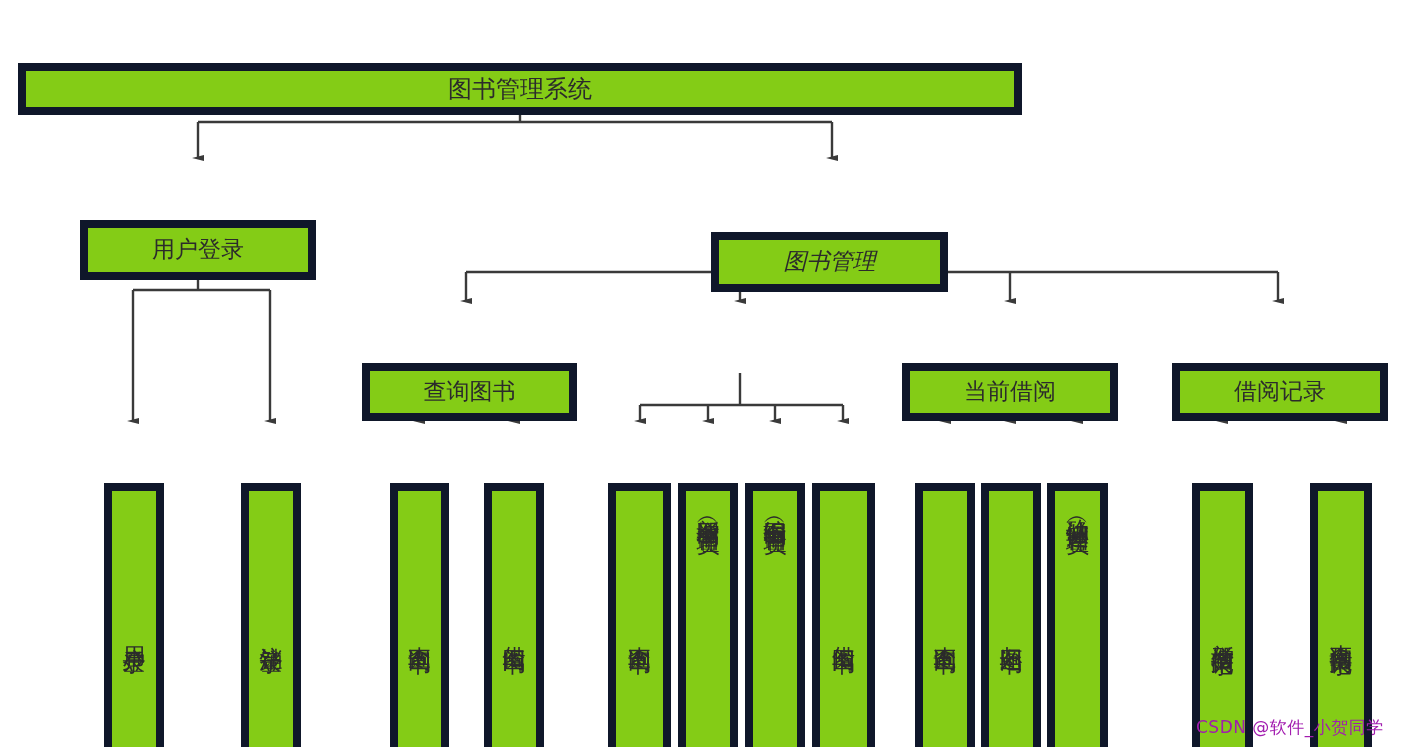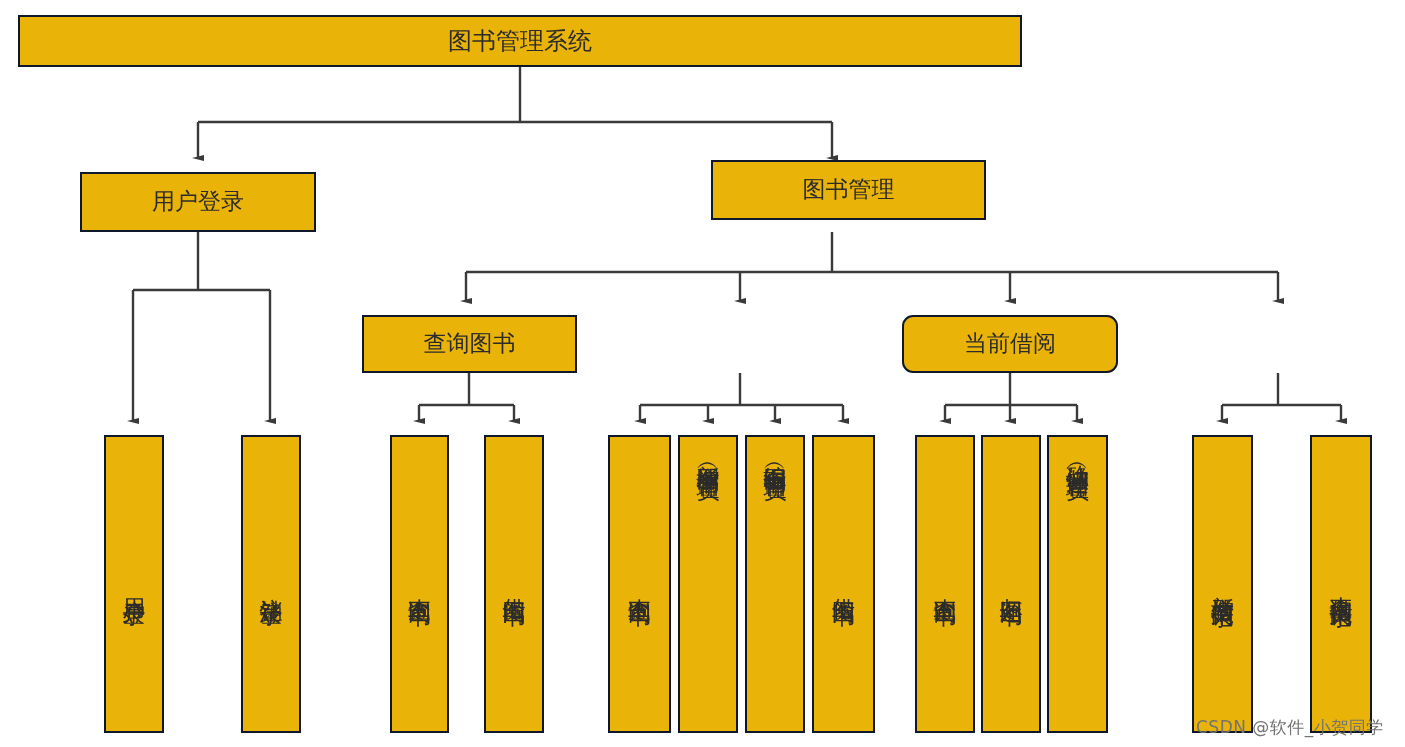--- a/index.html
+++ b/index.html
@@ -3,27 +3,28 @@
 <meta charset="utf-8">
 <style>
   html,body{margin:0;padding:0;background:#ffffff;}
   body{width:1405px;height:747px;overflow:hidden;font-family:"DejaVu Sans","Liberation Sans",sans-serif;}
   #stage{position:relative;width:1405px;height:747px;background:#ffffff;}
   svg.edges{position:absolute;left:0;top:0;width:1405px;height:747px;}
 
   .node{
     position:absolute;
     box-sizing:border-box;
-    background:#eab308;
-    border:2px solid #0f172a;
+    background:#84cc16;
+    border:8px solid #0f172a;
     display:flex;
     align-items:center;
     justify-content:center;
     color:#2b2b2b;
     line-height:1.12;
+    margin-top:48px;
   }
   .node.horiz{font-size:23px;}
   .node.root{font-size:24px;}
 
   
   .node.vert{
     font-size:23px;
     align-items:flex-start;
     justify-content:center;
     padding-top:10px;
@@ -38,21 +39,21 @@
   .node.vert.mid{
     align-items:center;
     padding-top:0;
   }
 
   #watermark{
     position:absolute;
     left:1196px;
     top:716px;
     font-size:17px;
-    color:#737373;
+    color:#a21caf;
     white-space:nowrap;
     letter-spacing:0.5px;
   }
 </style>
 </head>
 <body>
 
 <div id="stage">
 
   <svg class="edges" viewBox="0 0 1405 747" xmlns="http://www.w3.org/2000/svg">
@@ -105,29 +106,32 @@
     </g>
   </svg>
 
   <div class="node root" style="left:18px;top:15px;width:1004px;height:52px;">
     <span>图书管理系统</span>
   </div>
 
   <div class="node horiz" style="left:80px;top:172px;width:236px;height:60px;">
     <span>用户登录</span>
   </div>
-  <div class="node horiz" style="left:711px;top:160px;width:275px;height:60px;">
+  <div class="node horiz" style="left:711px;top:184px;width:237px;height:60px;font-style:italic;">
     <span>图书管理</span>
   </div>
 
   <div class="node horiz" style="left:362px;top:315px;width:215px;height:58px;">
     <span>查询图书</span>
   </div>
-  <div class="node horiz" style="left:902px;top:315px;width:216px;height:58px;border-radius:11px;">
+  <div class="node horiz" style="left:902px;top:315px;width:216px;height:58px;">
     <span>当前借阅</span>
+  </div>
+  <div class="node horiz" style="left:1172px;top:315px;width:216px;height:58px;">
+    <span>借阅记录</span>
   </div>
 
   <div class="node vert mid" style="left:104px;top:435px;width:60px;height:298px;">
     <span class="vtext">用户登录</span>
   </div>
   <div class="node vert mid" style="left:241px;top:435px;width:60px;height:298px;">
     <span class="vtext">注销登录</span>
   </div>
 
   <div class="node vert mid" style="left:390px;top:435px;width:59px;height:298px;">

